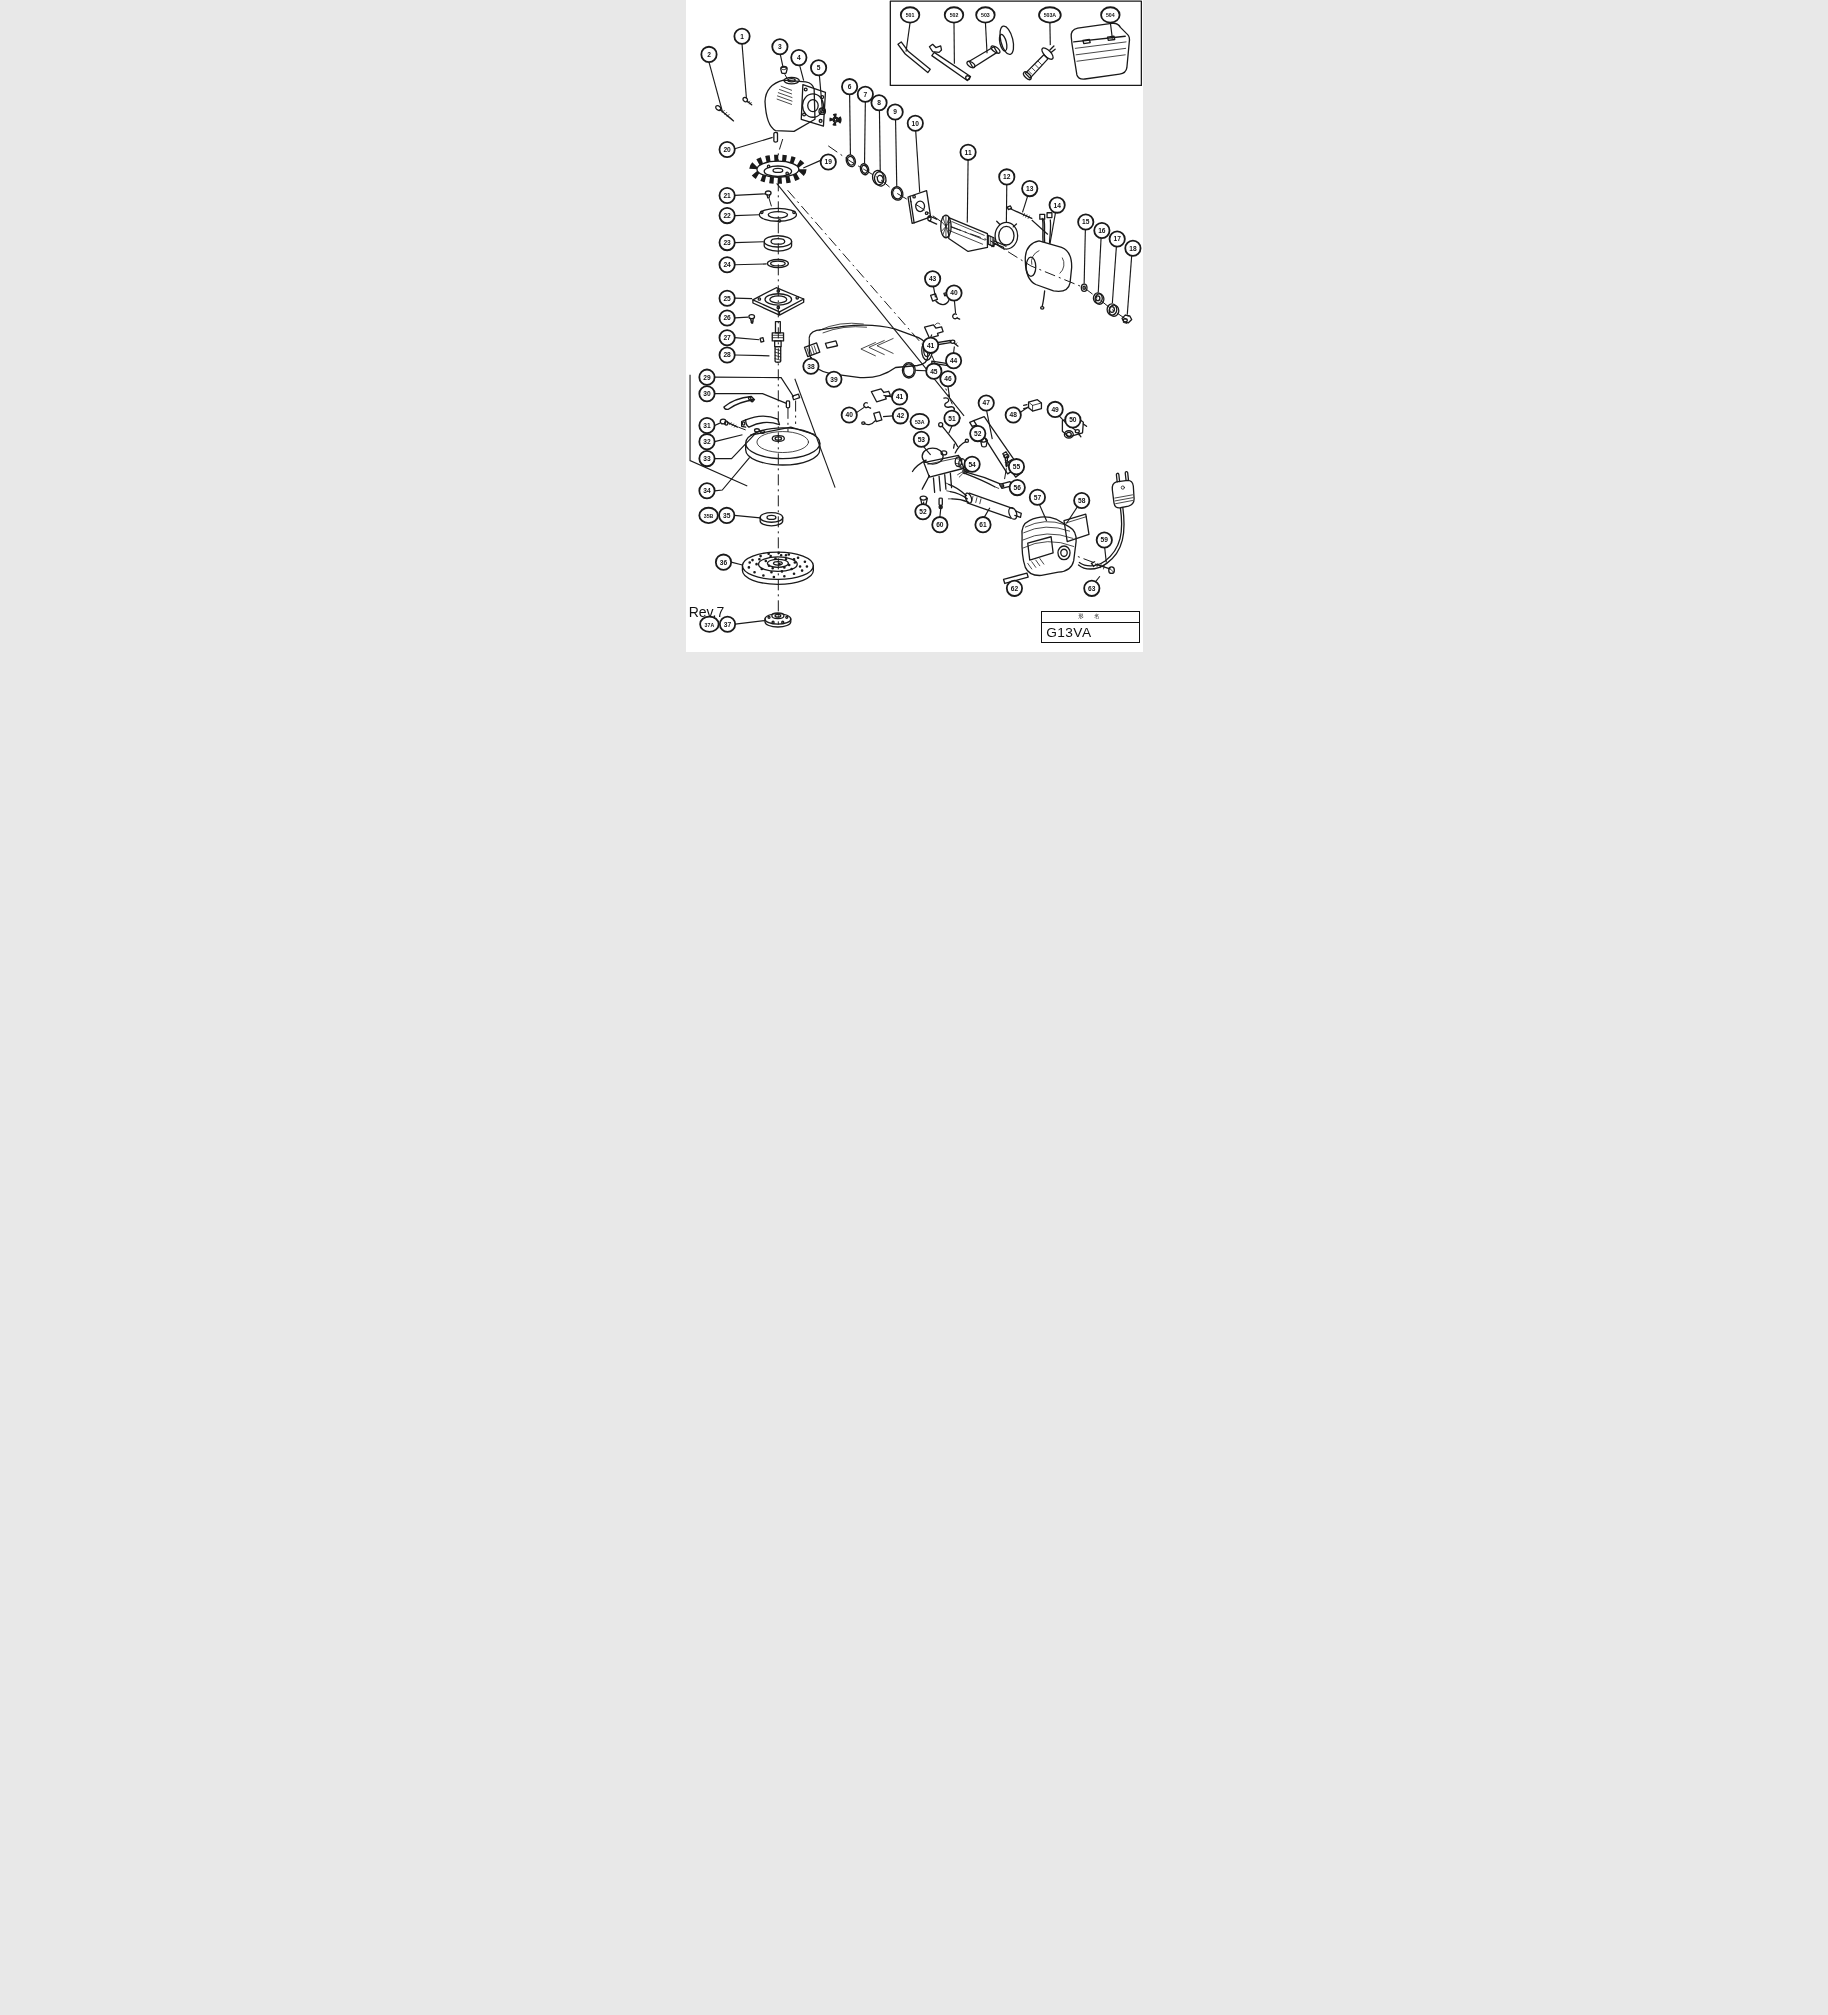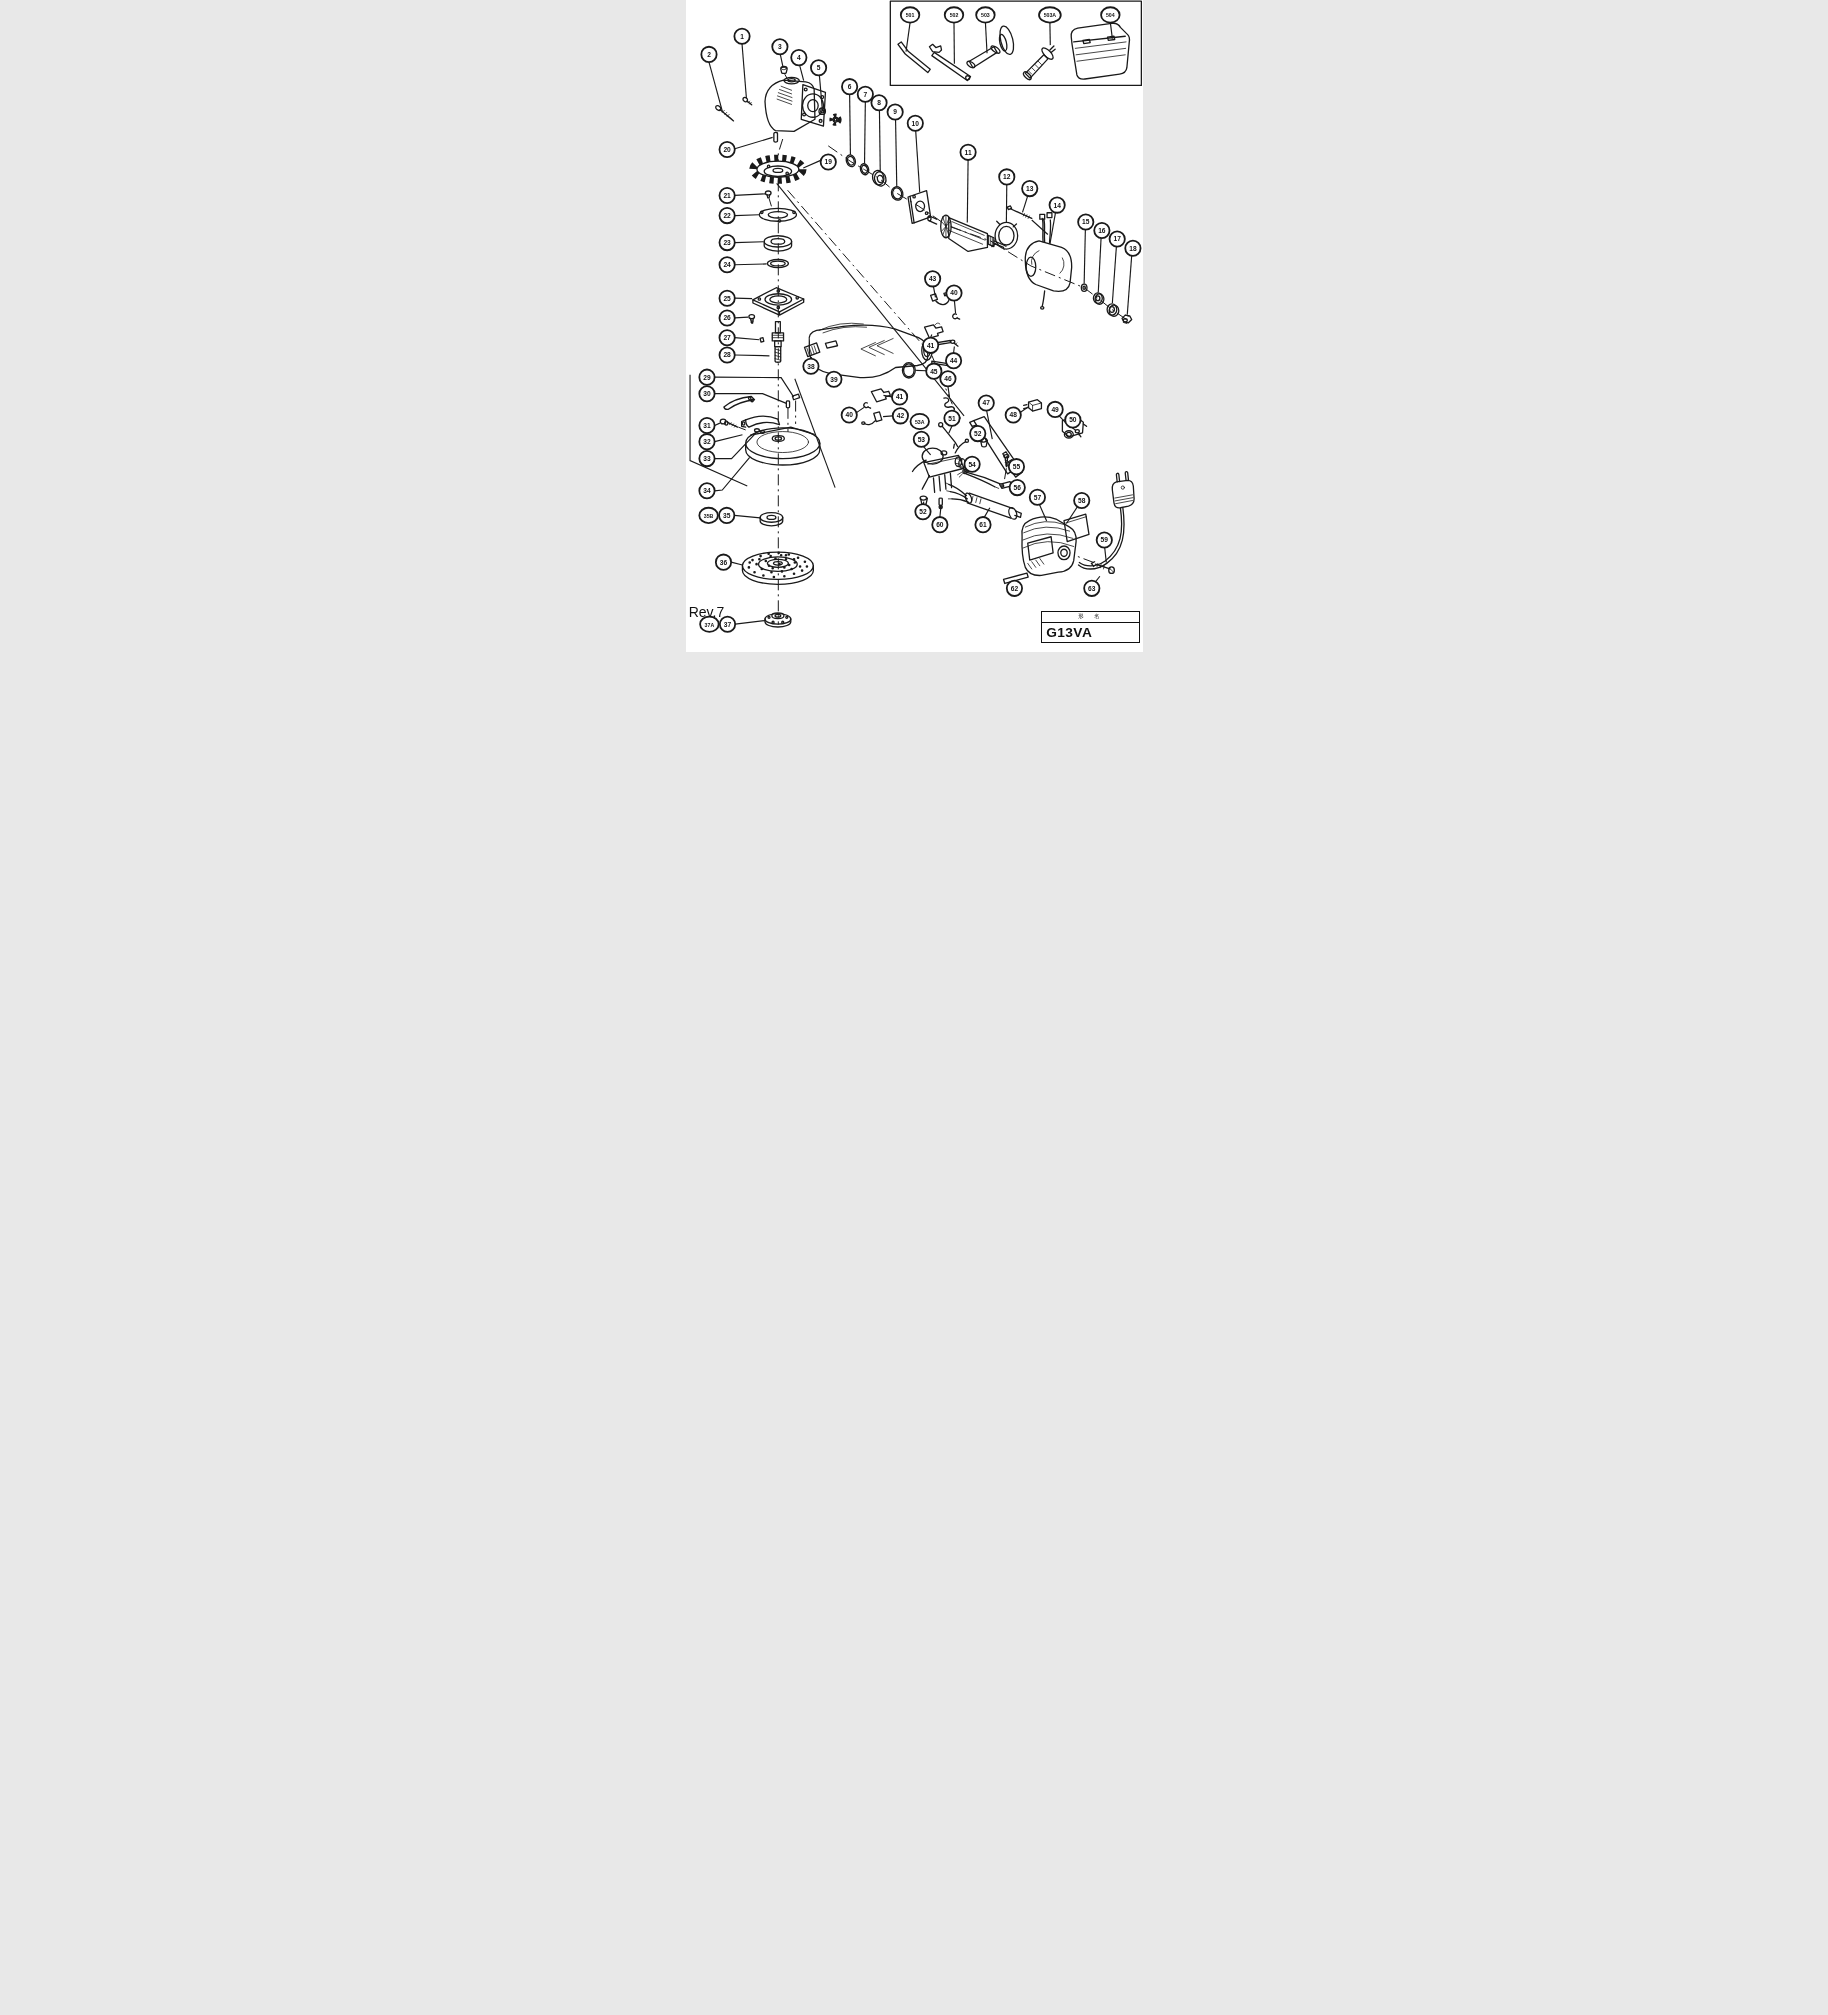--- a/index.html
+++ b/index.html
@@ -17,21 +17,21 @@
   .dots{fill:none;stroke:#1a1a1a;stroke-width:2.6;stroke-linecap:round;}
   .leader{fill:none;stroke:#1a1a1a;stroke-width:1.15;}
   .bcirc{fill:#ffffff;stroke:#1a1a1a;stroke-width:1.8;}
   .btext{font:bold 16.5px "Liberation Sans",sans-serif;text-anchor:middle;fill:#111;}
   .btext.small{font-size:13px;}
   .model-box{position:absolute;left:355px;top:611px;width:99px;height:32px;
              border:1px solid #111;background:#fff;box-sizing:border-box;}
   .model-box .hdr{height:10px;border-bottom:1px solid #111;display:flex;align-items:center;
                   justify-content:center;font-family:"Liberation Serif",serif;font-size:5.6px;color:#111;
                   letter-spacing:2.4px;}
-  .model-box .val{font-size:13.7px;color:#111;padding:2.4px 0 0 4.8px;letter-spacing:0.4px;font-weight:bold;}
+  .model-box .val{font-size:13.7px;color:#111;padding:2.4px 0 0 4.8px;letter-spacing:0.4px;}
   .rev{position:absolute;left:3.2px;top:604px;font-size:14px;color:#111;}
 </style>
 </head>
 <body>
 
 <div class="page">
 
 <svg id="diagram" width="457" height="652" viewBox="0 0 1134 1618">
 
   <g>

